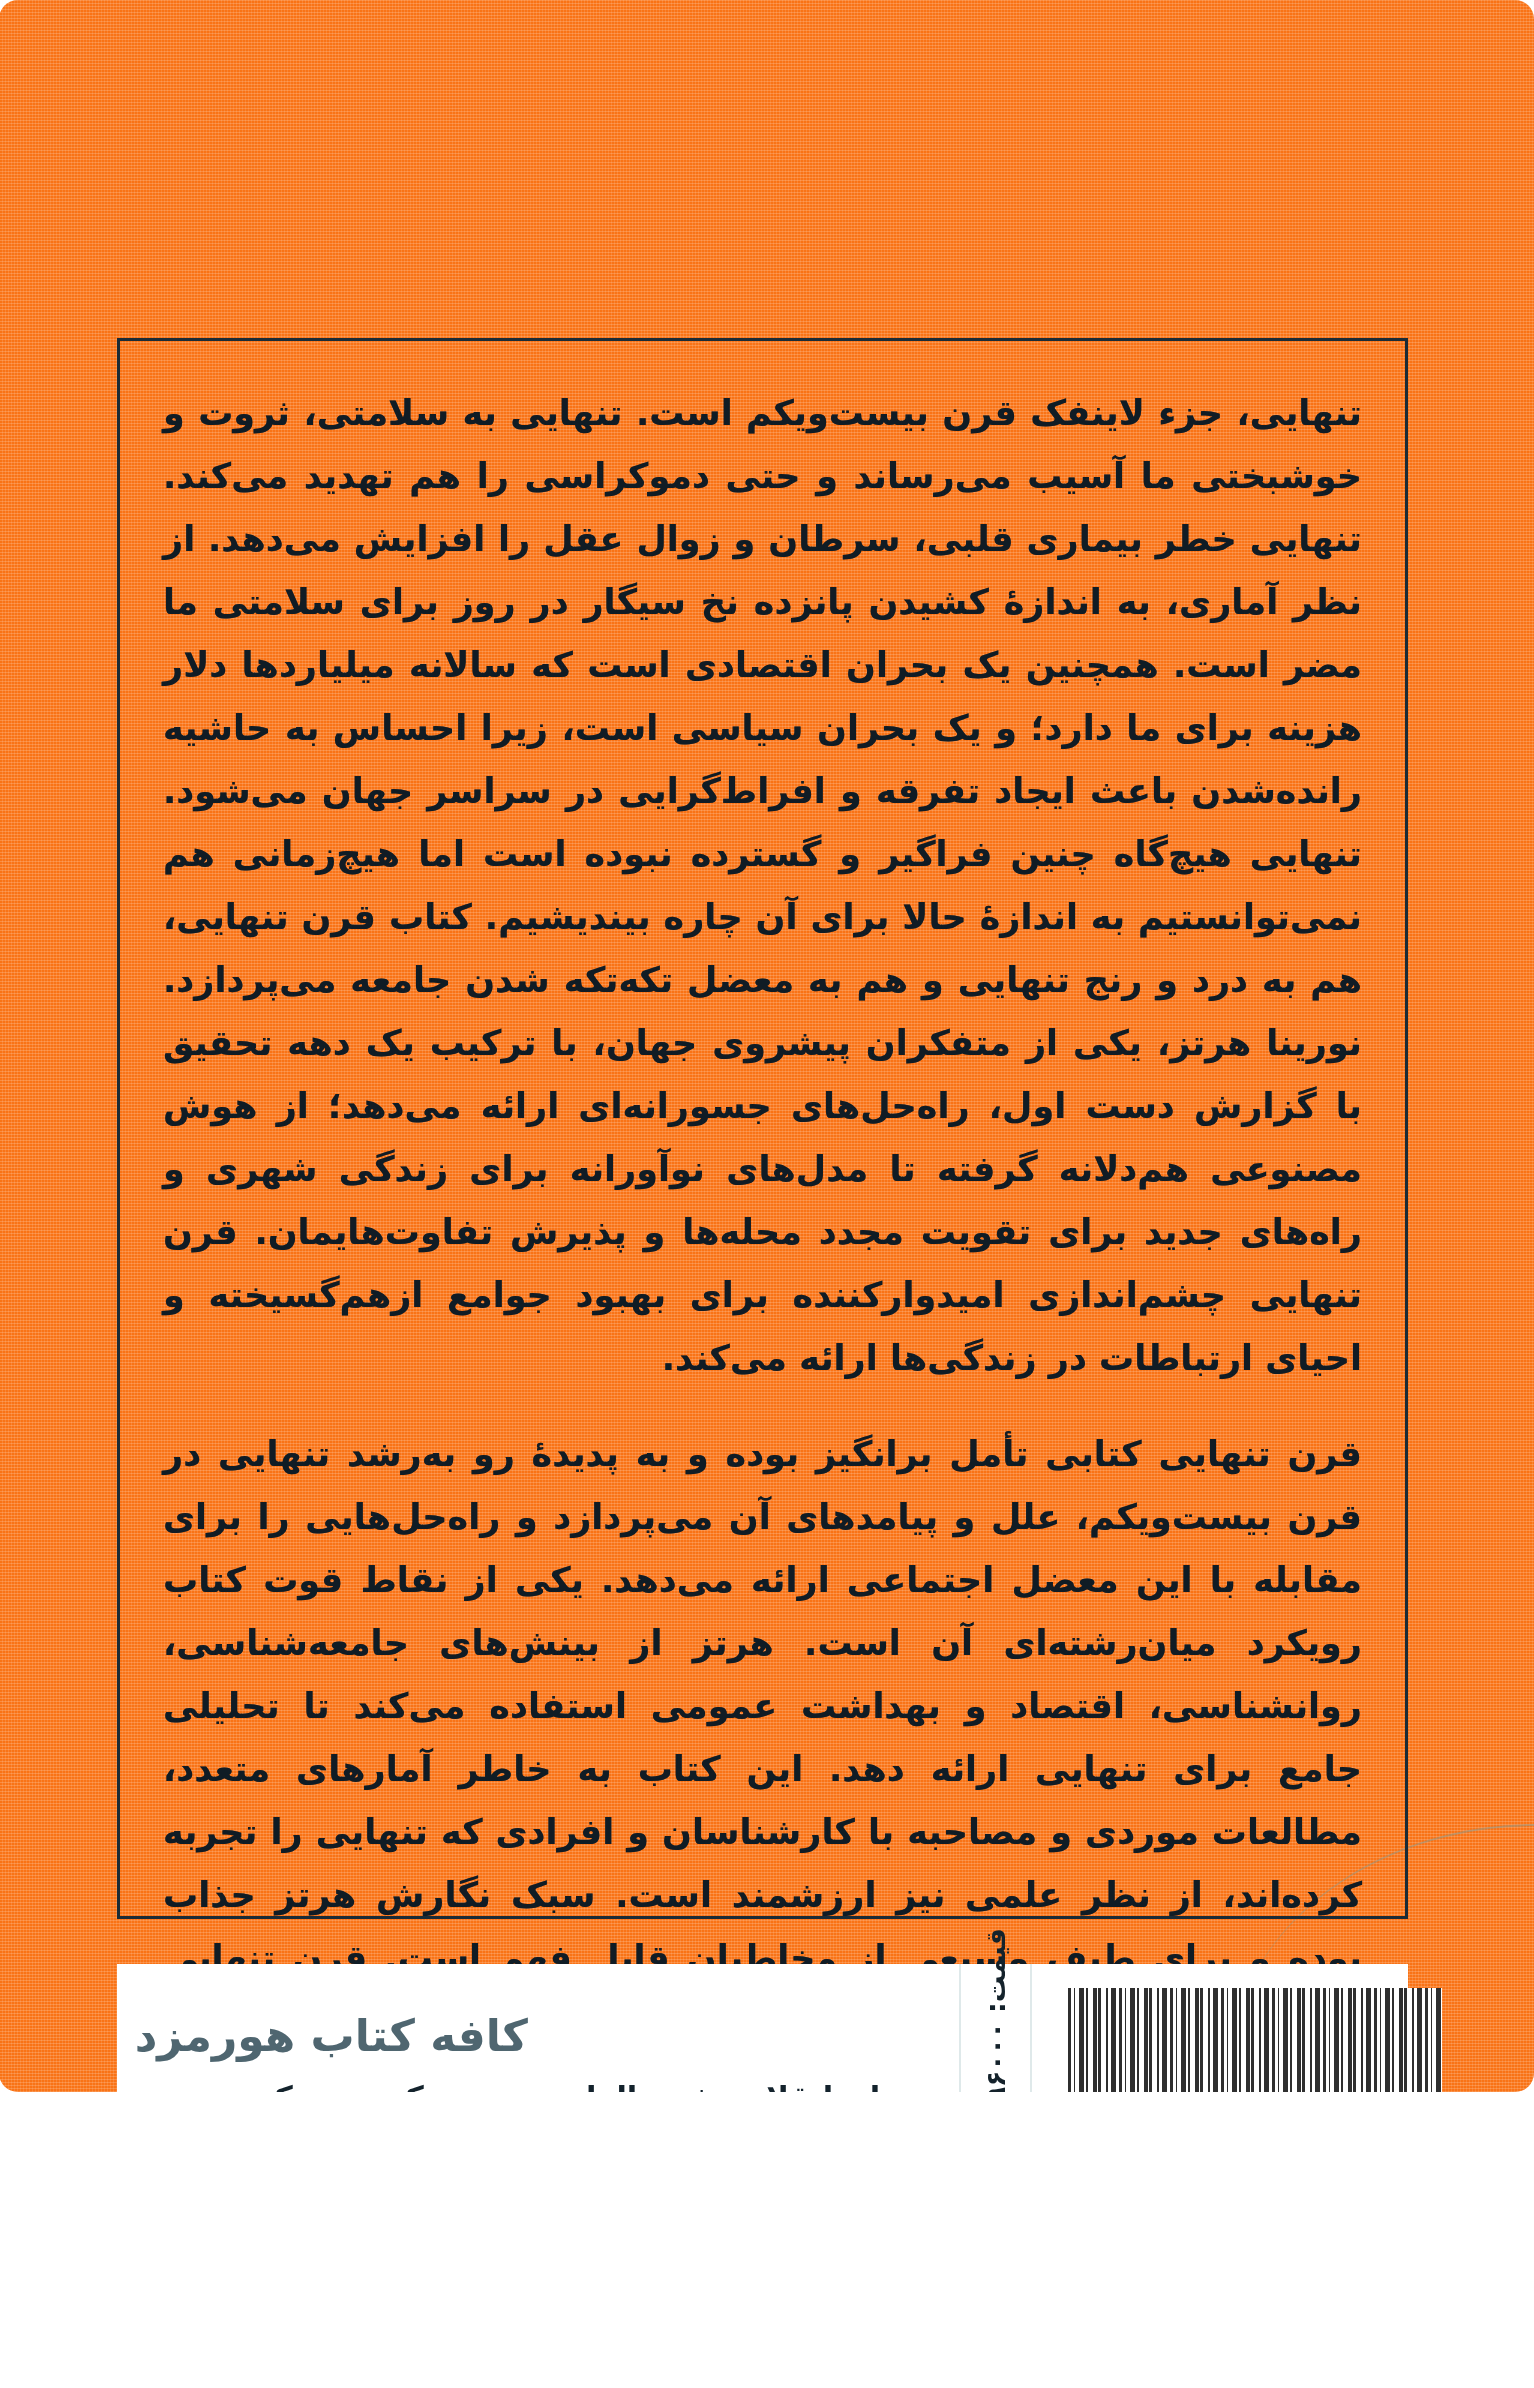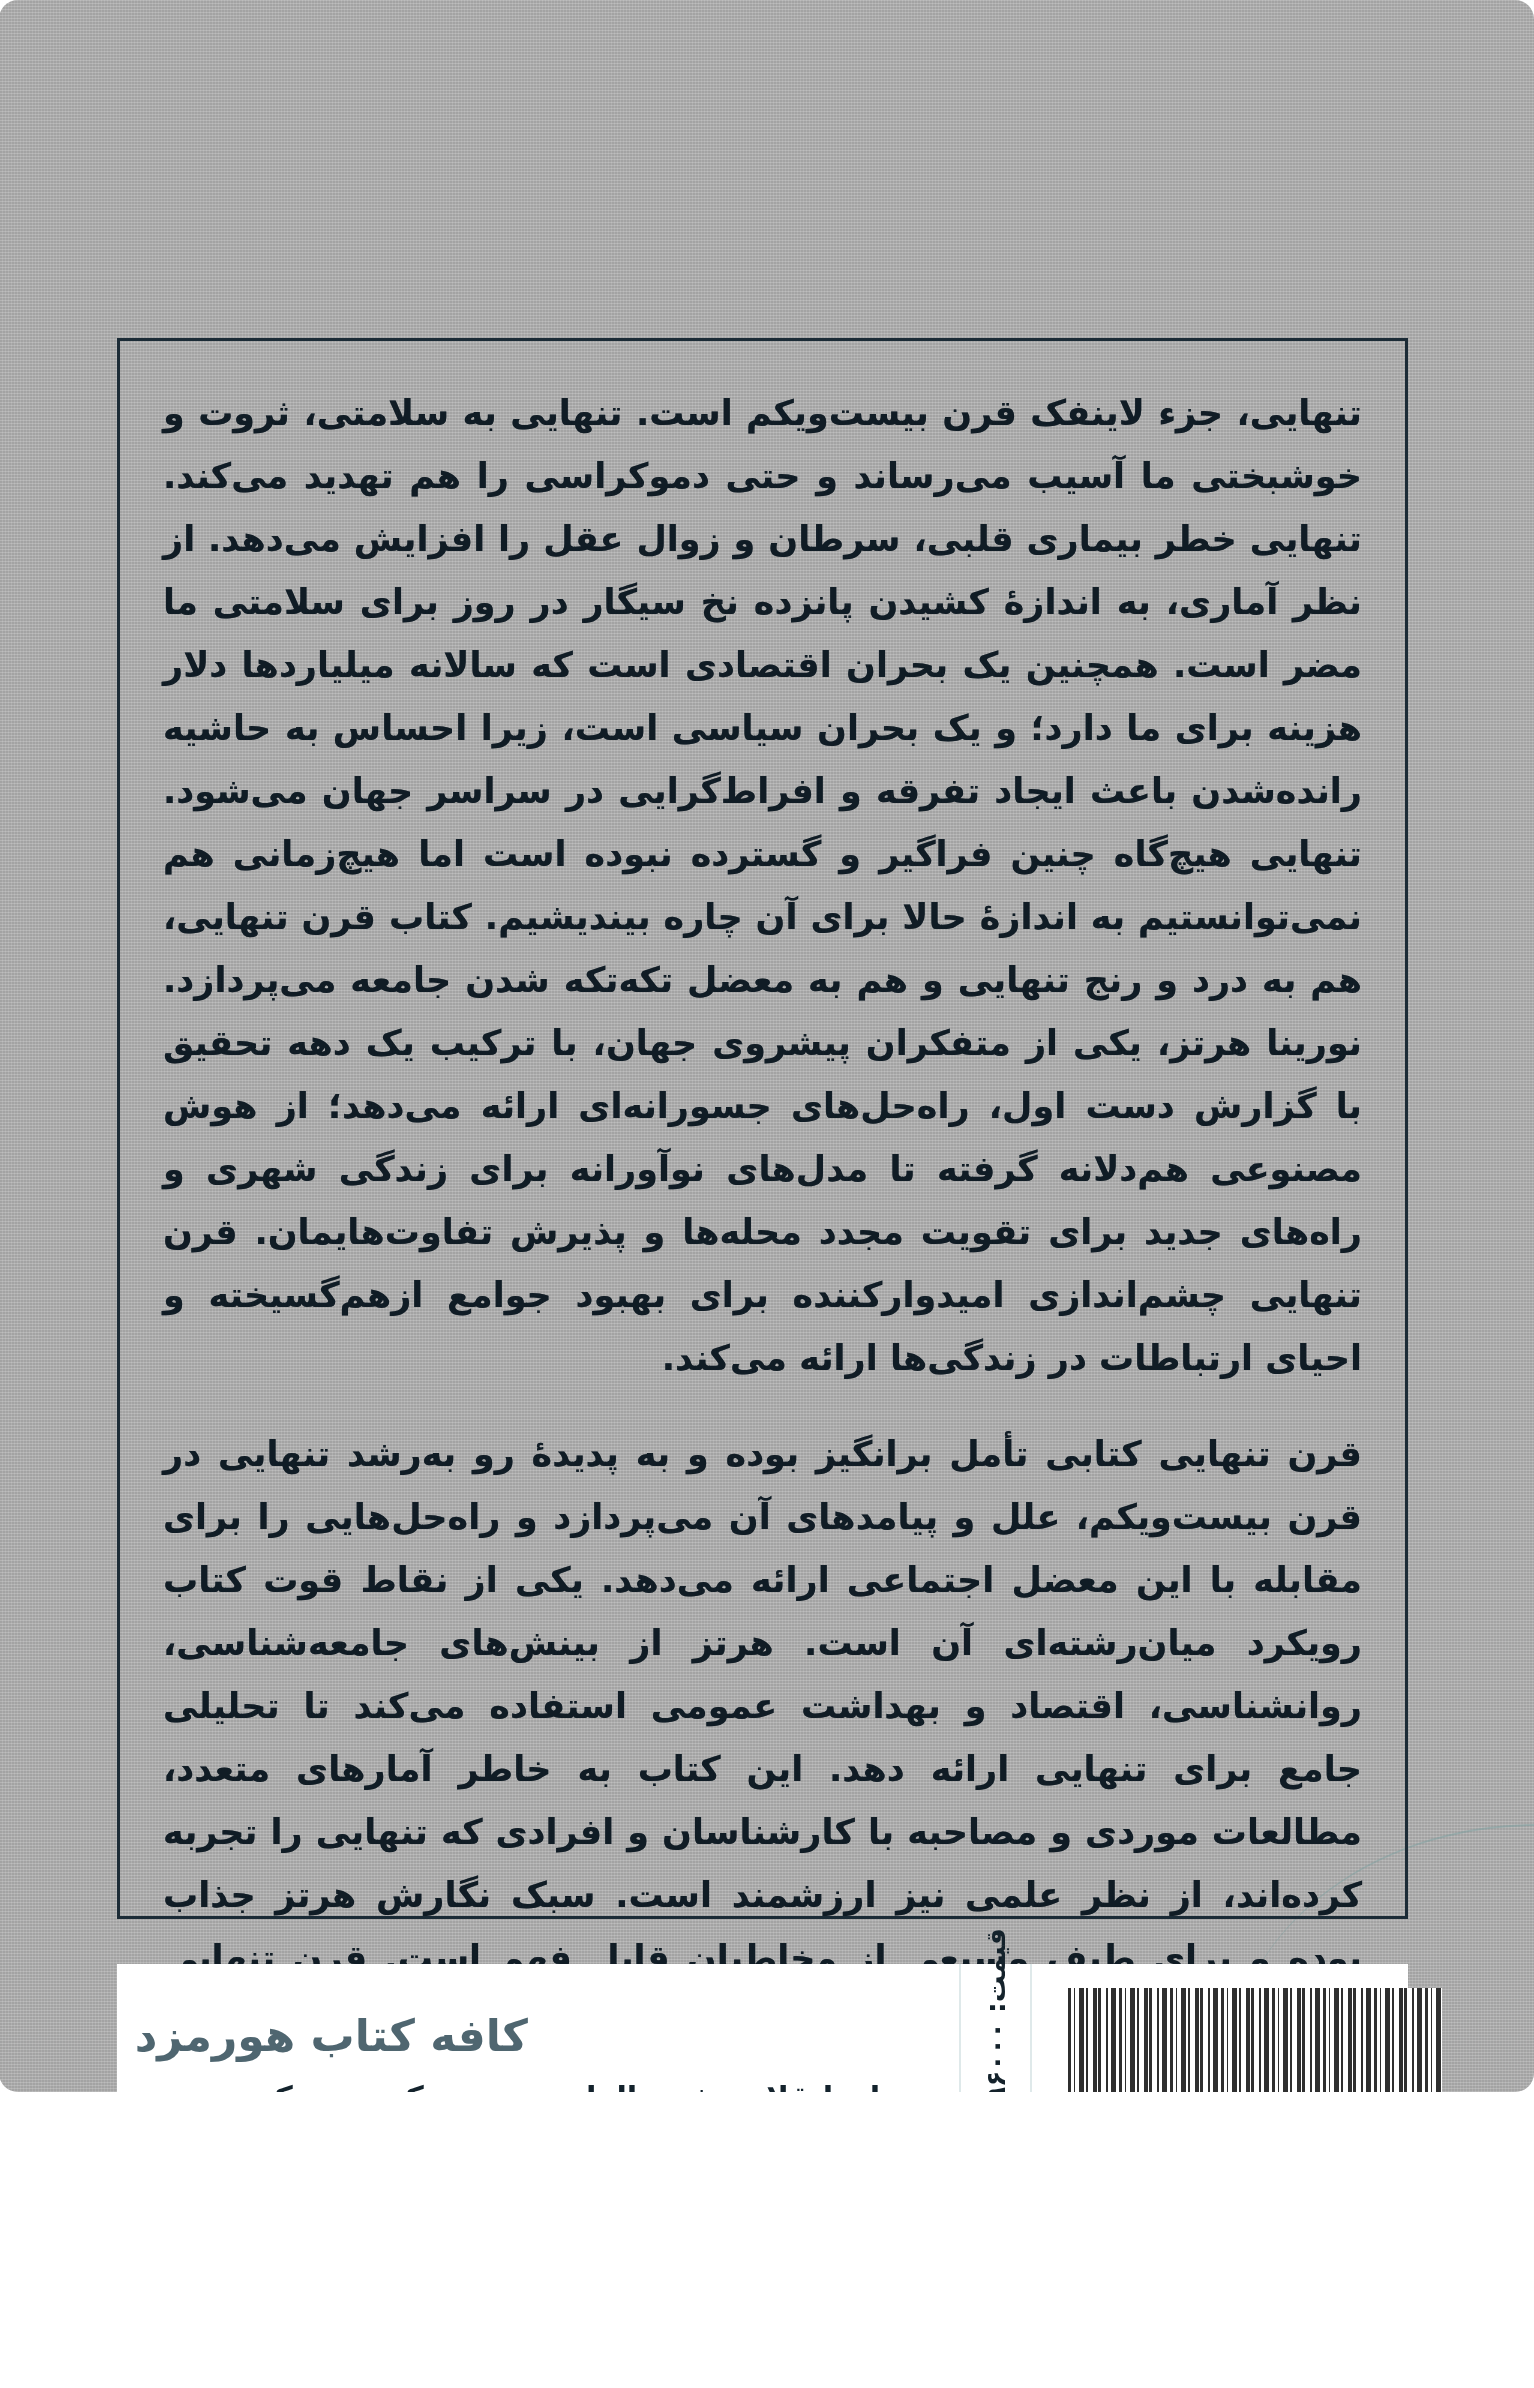--- a/index.html
+++ b/index.html
@@ -5,21 +5,21 @@
   html, body {
     margin: 0;
     padding: 0;
     background: #ffffff;
   }
 
   .page {
     position: relative;
     width: 1535px;
     height: 2092px;
-    background: #a3a3a3;
+    background: #f97316;
     overflow: hidden;
     font-family: "DejaVu Sans", "Liberation Sans", sans-serif;
     border-radius: 19px;
   }
 
   
   .page::before {
     content: "";
     position: absolute;
     inset: 0;

